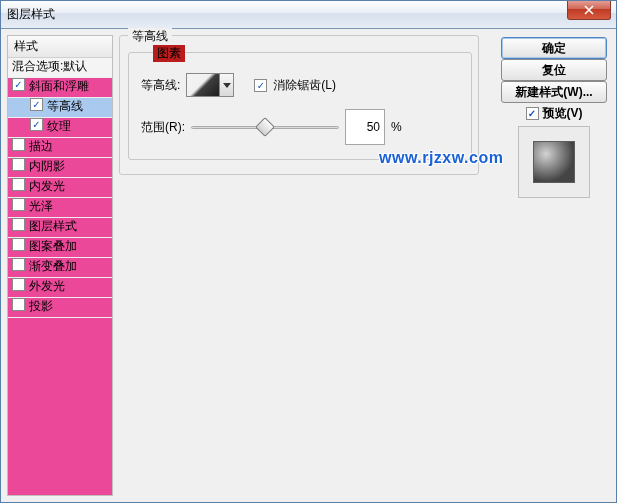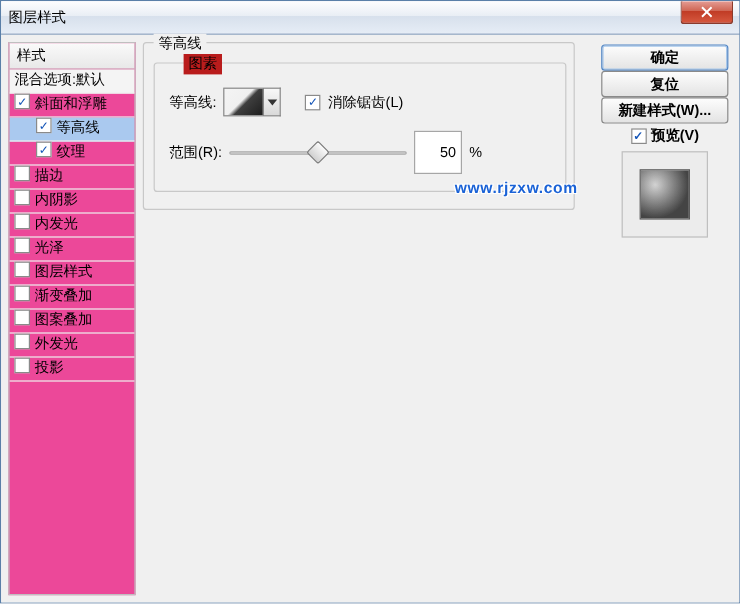--- a/index.html
+++ b/index.html
@@ -35,21 +35,21 @@
 .numbox { width: 40px; height: 36px; border: 1px solid #a6a6a6; background: #fff; text-align: right; padding-right: 4px; }
 .right-panel { width: 112px; display: flex; flex-direction: column; gap: 0; padding-top: 2px; align-items: center; font-weight: bold; }
 .btn { width: 106px; height: 22px; background: linear-gradient(#fdfdfd,#e3e3e3); border: 1px solid #8a8a8a; border-radius: 3px; cursor: pointer; display: flex; align-items: center; justify-content: center; }
 .btn.primary { border: 1px solid #4f84c4; box-shadow: 0 0 0 1px #a7c7ea inset; }
 .preview-row { display: flex; align-items: center; gap: 4px; margin-top: 2px; }
 .preview-box { width: 72px; height: 72px; border: 1px solid #bfbfbf; background: #ececec; display: flex; align-items: center; justify-content: center; margin-top: 4px; }
 .preview-img { width: 42px; height: 42px; background:
   radial-gradient(circle at 30% 30%, #bbb, #555 70%);
   filter: contrast(1.4);
   border: 1px solid #666; }
-.watermark { position: absolute; top: 120px; left: 378px; font-weight: bold; font-size: 13px; color: #1a62d6; text-shadow: -1px -1px 0 #fff,1px -1px 0 #fff,-1px 1px 0 #fff,1px 1px 0 #fff; letter-spacing: 0.5px; pointer-events: none; }
+.watermark { position: absolute; top: 120px; left: 378px; font-weight: bold; font-size: 16px; color: #1a62d6; text-shadow: -1px -1px 0 #fff,1px -1px 0 #fff,-1px 1px 0 #fff,1px 1px 0 #fff; letter-spacing: 0.5px; pointer-events: none; }
 </style>
 </head>
 <body>
 
 <div class="window">
   <div class="titlebar">
     <span class="titlebar-text">图层样式</span>
     <div class="close-btn">
       <svg viewBox="0 0 10 10">
           <path d="M1 1 L9 9 M9 1 L1 9" stroke="#fff" stroke-width="1.6"></path>
@@ -92,25 +92,25 @@
           <div class="style-row">
             <span class="chk"></span>
             <span>光泽</span>
           </div>
           <div class="style-row">
             <span class="chk"></span>
             <span>图层样式</span>
           </div>
           <div class="style-row">
             <span class="chk"></span>
-            <span>渐变叠加</span>
+            <span>图案叠加</span>
           </div>
           <div class="style-row">
             <span class="chk"></span>
-            <span>图案叠加</span>
+            <span>渐变叠加</span>
           </div>
           <div class="style-row">
             <span class="chk"></span>
             <span>外发光</span>
           </div>
           <div class="style-row">
             <span class="chk"></span>
             <span>投影</span>
           </div>
         </div>

